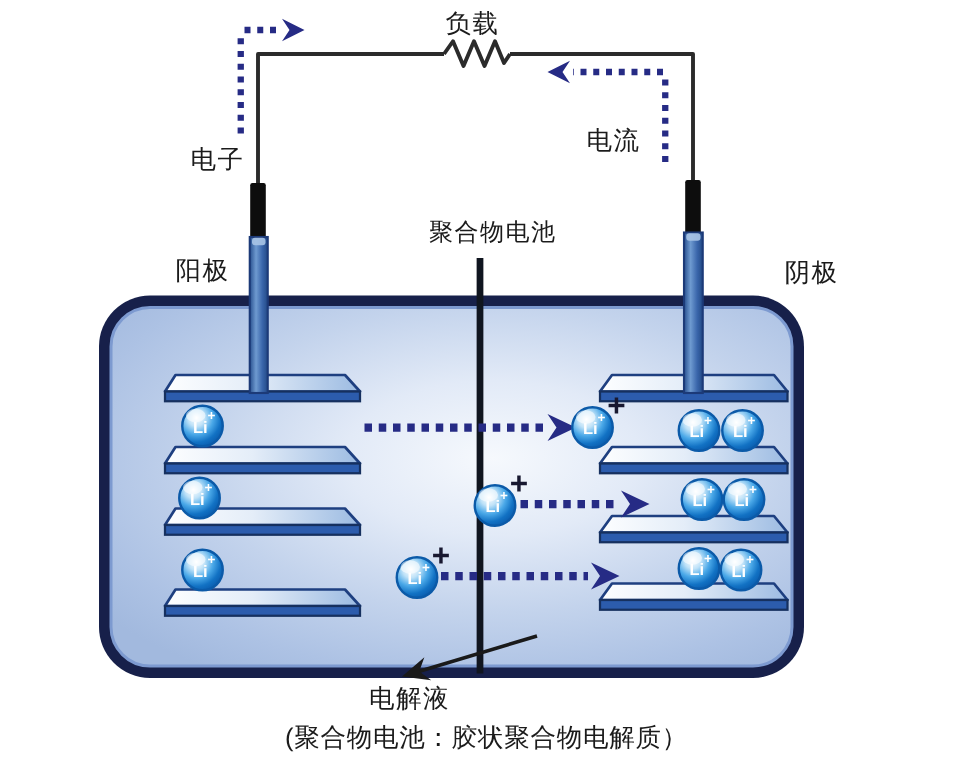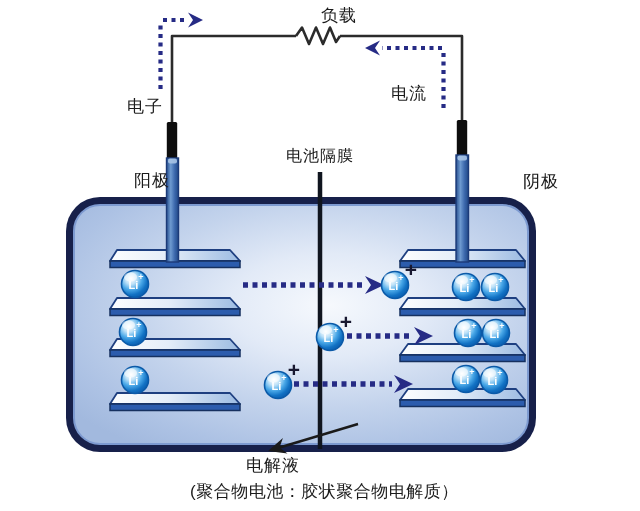--- a/index.html
+++ b/index.html
@@ -240,23 +240,23 @@
           <text class="ion-plus-small" x="6" y="-4">+</text>
         </g>
       </g>
 
     <g>
       <line class="pointer" x1="358" y1="424" x2="278" y2="448"></line>
       <polygon class="pointer-head" points="268,451 282.9,438.1 279.5,447.6 287.5,453.5"></polygon>
     </g>
   </svg>
 
-  <div class="lbl" style="left:297px;top:6px;margin-left:24px;">负载</div>
+  <div class="lbl" style="left:297px;top:6px;">负载</div>
   <div class="lbl" style="left:127px;top:97px;">电子</div>
   <div class="lbl" style="left:391px;top:84px;text-align:right;">电流</div>
-  <div class="lbl" style="left:134px;top:171px;">阳极</div>
-  <div class="lbl lbl-small" style="left:286px;top:147px;">电池隔膜</div>
+  <div class="lbl" style="left:117px;top:171px;">阳极</div>
+  <div class="lbl lbl-small" style="left:286px;top:147px;">聚合物电池</div>
   <div class="lbl" style="left:475px;top:172px;margin-left:48px;">阴极</div>
   <div class="lbl" style="left:246px;top:456px;">电解液</div>
   <div class="lbl caption" style="left:152px;top:482px;letter-spacing:0.5px;margin-left:38px;">(聚合物电池：胶状聚合物电解质）</div>
 
 
 </div>
 
 </body></html>

